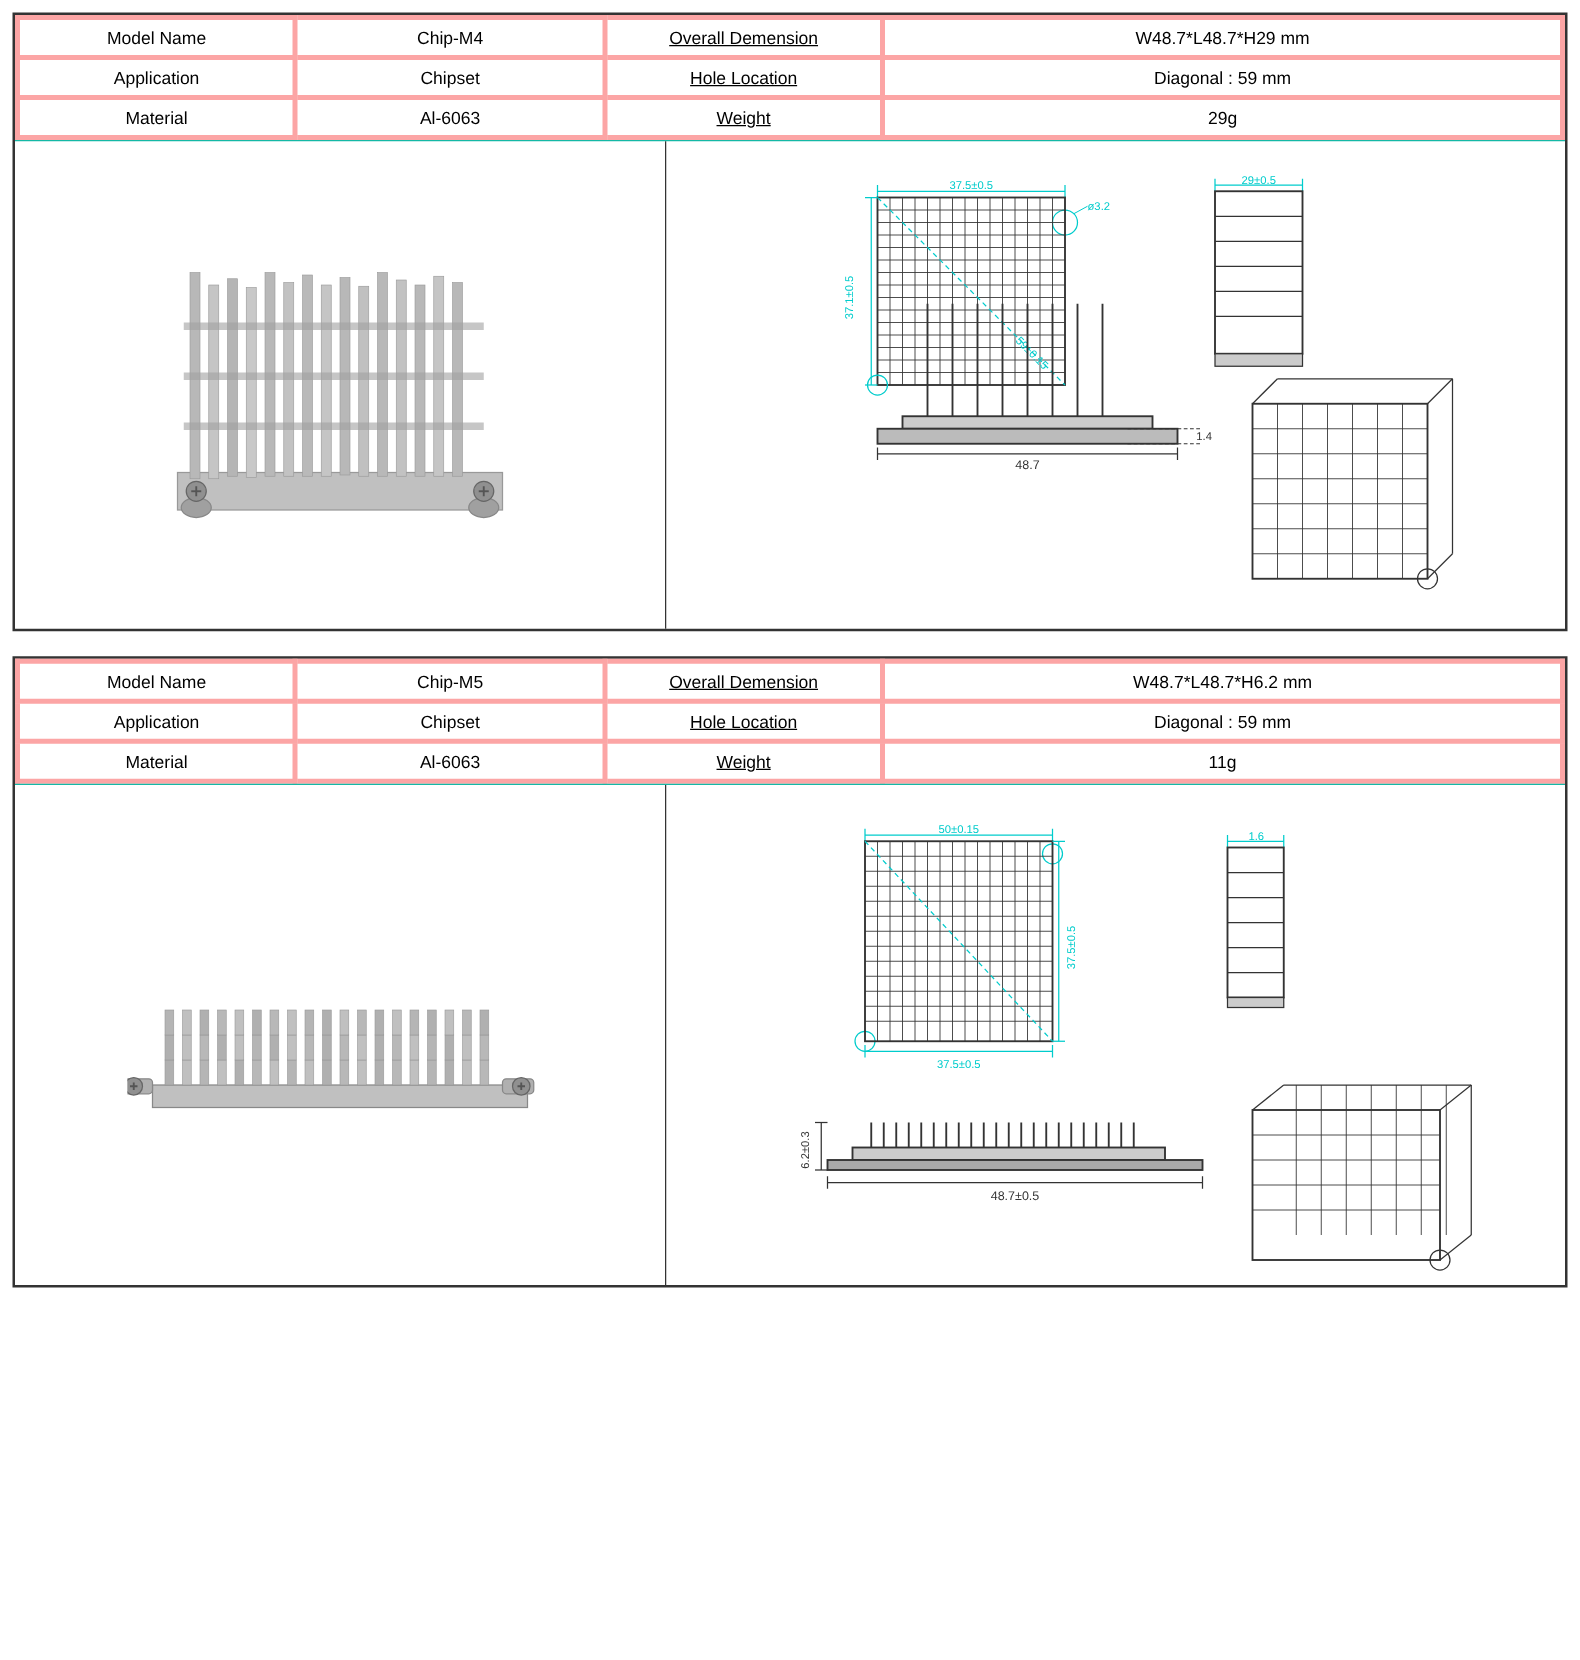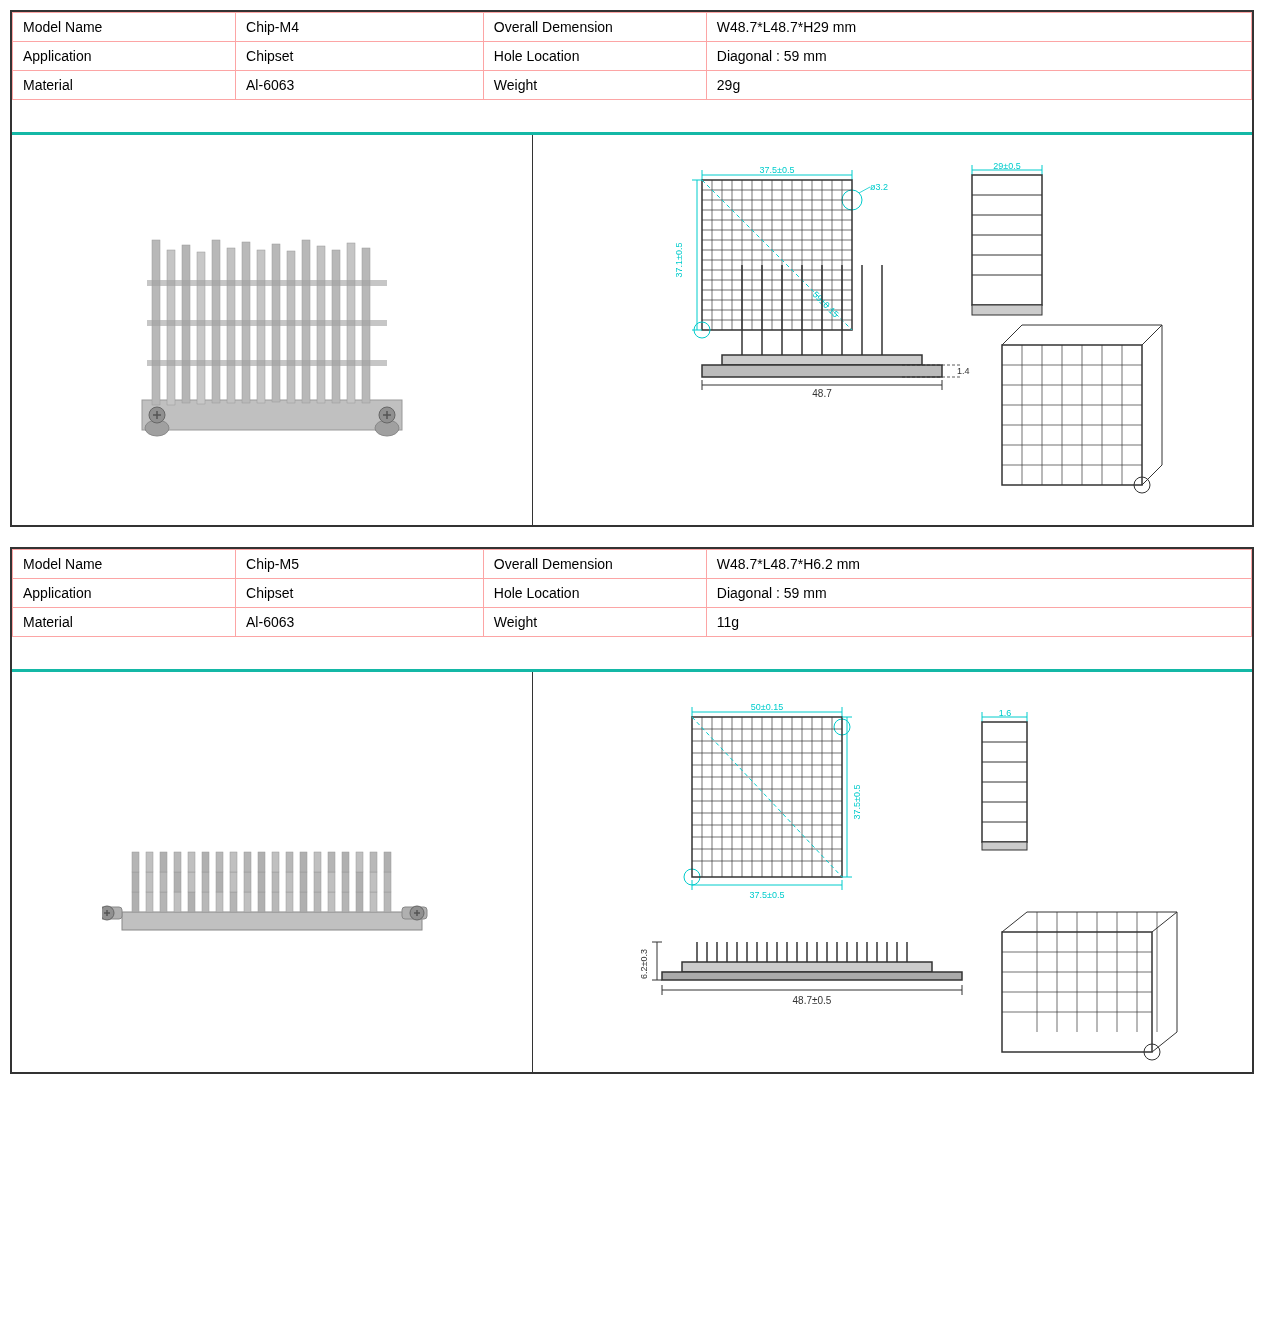--- a/index.html
+++ b/index.html
@@ -12,43 +12,44 @@
     }
     .product-card {
       border: 2px solid #333;
       margin-bottom: 20px;
     }
     .info-table {
       width: 100%;
       border-collapse: collapse;
     }
     .info-table td {
-      border: 1px solid #fca5a5;
+      border: 4px solid #fca5a5;
       padding: 6px 10px;
       vertical-align: middle;
+      text-align: center;
     }
     .info-table .label-cell {
       width: 18%;
       font-weight: normal;
     }
     .info-table .value-cell {
       width: 20%;
       margin-top: 36px;
     }
     .info-table .label-cell2 {
       width: 18%;
+      text-decoration: underline;
     }
     .info-table .value-cell2 {
       width: 44%;
       margin-top: 41px;
     }
     .image-row {
       display: flex;
-      border-top: 3px solid #14b8a6;
-      margin-top: 32px;
+      border-top: 1px solid #14b8a6;
     }
     .photo-cell {
       width: 42%;
       border-right: 1px solid #333;
       padding: 10px;
       display: flex;
       align-items: center;
       justify-content: center;
       min-height: 370px;
     }

